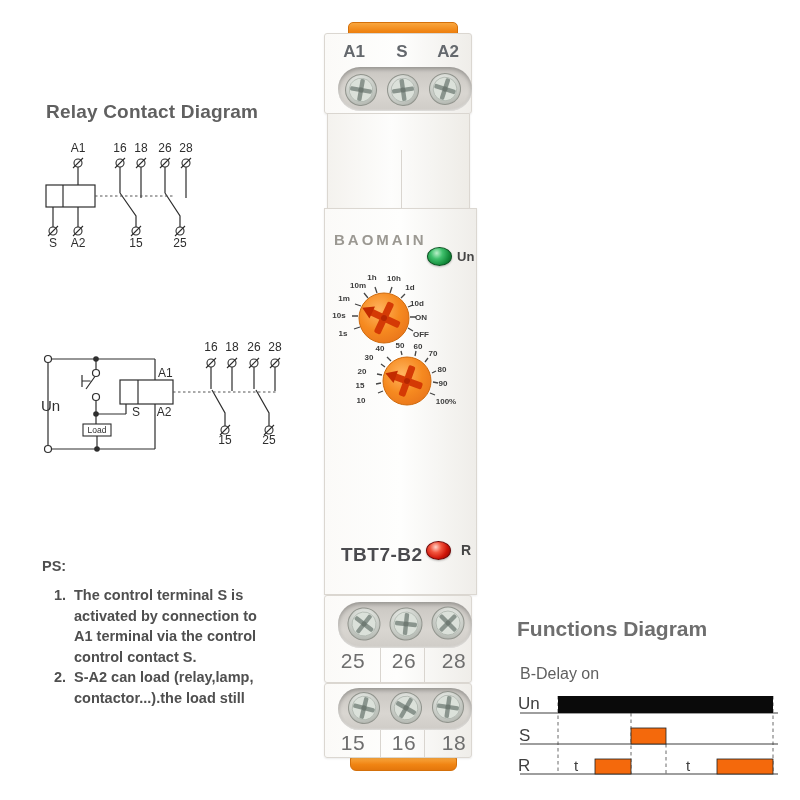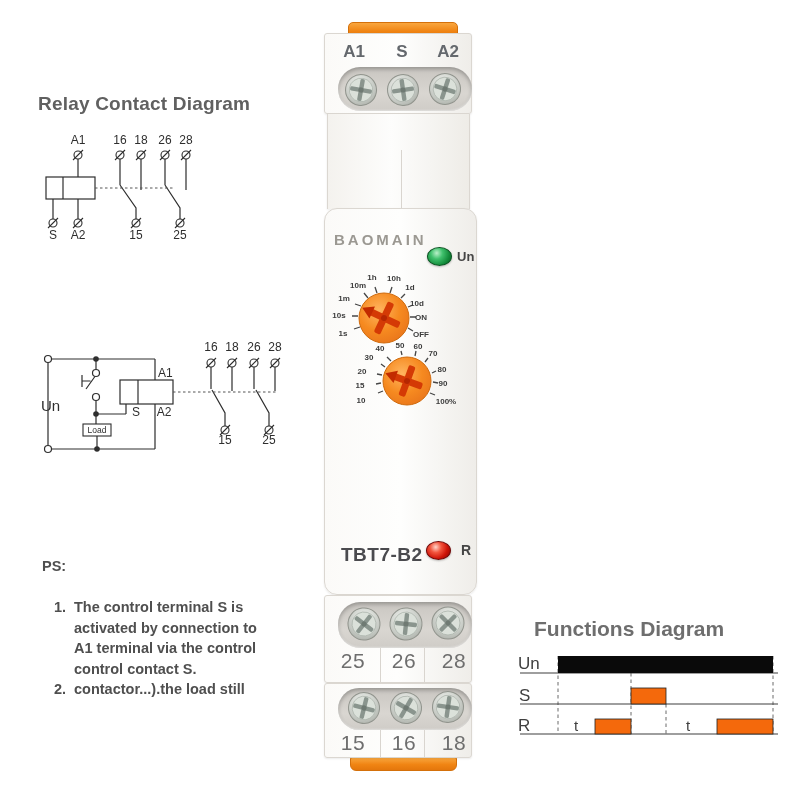--- a/index.html
+++ b/index.html
@@ -1,45 +1,45 @@
 <!DOCTYPE html>
 <html><head>
 <meta charset="utf-8">
 <style>
   html,body{margin:0;padding:0;background:#fff;}
   *{box-sizing:border-box;}
   .canvas{position:relative;width:800px;height:800px;background:#ffffff;overflow:hidden;
           font-family:"Liberation Sans",sans-serif;color:#4d4d4d;}
-  h2.diag-title{margin:0;font-size:19px;line-height:24px;font-weight:700;color:#606060;letter-spacing:.2px;}
+  h2.diag-title{margin:8px;font-size:19px;line-height:24px;font-weight:700;color:#606060;letter-spacing:.2px;}
   
   .sec-contact{position:absolute;left:38px;top:92px;width:240px;}
   .sec-contact svg{display:block;margin-top:12px;}
   .sec-wiring{position:absolute;left:38px;top:322px;width:260px;}
   .sec-wiring svg{display:block;margin-top:5px;}
   .sec-ps{position:absolute;left:42px;top:556px;width:230px;font-size:14.5px;font-weight:700;color:#4f4f4f;}
-  .ps-heading{line-height:20px;margin-bottom:21px;}
+  .ps-heading{line-height:20px;margin-bottom:9px;}
   .ps-item{display:flex;margin-left:12px;}
   .ps-num{width:20px;flex:0 0 20px;line-height:20.5px;}
   .ps-lines div{line-height:20.5px;}
   
   .circ text{font-family:"Liberation Sans",sans-serif;font-size:12px;fill:#2e2e2e;}
   .circ .small{font-size:8.5px;}
   .circ .unlbl{font-size:15px;}
   
   .relay{position:absolute;left:316px;top:10px;width:164px;height:766px;}
   .relay .clip{position:absolute;background:linear-gradient(180deg,#f9a63e 0%,#f08413 55%,#e4770c 100%);
                border:1px solid #d4700a;}
   .clip-top{left:32px;top:12px;width:110px;height:17px;border-radius:5px 5px 2px 2px;}
   .clip-bottom{left:34px;top:747px;width:107px;height:14px;border-radius:2px 2px 6px 6px;}
   .block{position:absolute;background:linear-gradient(90deg,#fbfaf8 0%,#fefefd 50%,#efede9 100%);
          border:1px solid #dbd7d1;border-radius:3px;box-shadow:0 1px 2px rgba(0,0,0,.08);}
   .blk-top{left:8px;top:23px;width:148px;height:81px;}
   .blk-mid{left:11px;top:104px;width:143px;height:95px;border-radius:0;
            background:linear-gradient(90deg,#f4f2ee 0%,#fdfdfc 45%,#eeece7 100%);border-top:none;border-bottom:none;}
-  .blk-panel{left:8px;top:198px;width:153px;height:387px;border-radius:13px;}
+  .blk-panel{left:8px;top:198px;width:153px;height:387px;border-radius:0;}
   .blk-2528{left:8px;top:585px;width:148px;height:88px;}
   .blk-1518{left:8px;top:673px;width:148px;height:75px;}
   .seam{position:absolute;width:1px;background:#d9d5cf;}
   .term-label{position:absolute;font-size:17px;font-weight:700;color:#64686d;text-align:center;width:34px;}
   .digit-label{position:absolute;font-size:21px;color:#6e6e6e;text-align:center;width:40px;letter-spacing:.5px;}
   .screw-strip{position:absolute;background:linear-gradient(180deg,#c9c6c1,#d9d6d1 60%,#cfccc7);
                border-radius:22px;box-shadow:inset 0 2px 4px rgba(0,0,0,.28), inset 0 -1px 2px rgba(255,255,255,.6);}
   .brand{position:absolute;left:9px;top:22px;font-size:15px;font-weight:700;letter-spacing:3px;color:#9b9892;}
   .led{position:absolute;width:25px;height:19px;border-radius:50%;}
   .led-green{left:102px;top:38px;background:radial-gradient(circle at 38% 30%,#b9f0c9 0%,#3fc06c 32%,#128a39 68%,#06571f 100%);
@@ -47,21 +47,21 @@
   .led-red{left:101px;top:332px;background:radial-gradient(circle at 38% 30%,#ffd4c9 0%,#f2553e 30%,#cf1408 62%,#7e0505 100%);
            border:1px solid #700606;box-shadow:0 1px 2px rgba(0,0,0,.25);}
   .led-label{position:absolute;font-size:13px;font-weight:700;color:#454545;}
   .lbl-un{left:132px;top:40px;}
   .lbl-r{left:136px;top:333px;font-size:14px;}
   .model{position:absolute;left:16px;top:335px;font-size:19px;font-weight:700;color:#4a4a4e;letter-spacing:.5px;}
   .dials{position:absolute;left:0;top:57px;}
   .dials text{font-family:"Liberation Sans",sans-serif;font-size:8px;font-weight:700;fill:#3c3c3c;}
   
   .sec-func{position:absolute;left:515px;top:612px;width:280px;}
-  .func-title{font-size:21px;line-height:26px;font-weight:700;color:#6e6e6e;margin:4px 0 0 19px;}
+  .func-title{font-size:21px;line-height:26px;font-weight:700;color:#6e6e6e;margin:4px 0 0 2px;}
   .func-mode{font-size:16px;color:#5f5f5f;margin:23px 0 0 5px;line-height:17px;}
   .sec-func svg{display:block;margin-top:9px;}
   .timing text{font-family:"Liberation Sans",sans-serif;font-size:17px;fill:#3f3f3f;}
   .timing .tlbl{font-size:15px;}
 </style>
 </head>
 <body>
 
 <div class="canvas">
 
@@ -187,20 +187,21 @@
       <div class="ps-lines">
         <div>The control terminal S is</div>
         <div>activated by connection to</div>
         <div>A1 terminal via the control</div>
         <div>control contact S.</div>
       </div>
     </div>
     <div class="ps-item">
       <span class="ps-num">2.</span>
       <div class="ps-lines">
+        <div>S-A2 can load (relay,lamp,</div>
         <div>contactor...).the load still</div>
       </div>
     </div>
   </section>
 
   <div class="relay">
     <div class="clip clip-top"></div>
     <div class="clip clip-bottom"></div>
 
     <div class="block blk-top">
@@ -356,20 +357,21 @@
       <div class="seam" style="left:55px;top:46px;height:28px;"></div>
       <div class="seam" style="left:99px;top:46px;height:28px;"></div>
       <span class="digit-label" style="left:8px;top:47px;">15</span>
       <span class="digit-label" style="left:59px;top:47px;">16</span>
       <span class="digit-label" style="left:109px;top:47px;">18</span>
     </div>
   </div>
 
   <section class="sec-func">
     <h2 class="func-title">Functions Diagram</h2>
+    <div class="func-mode">B-Delay on</div>
     <svg class="timing" width="270" height="92" viewBox="0 0 270 92">
       <path stroke="#6a6a6a" stroke-width="1" stroke-dasharray="3.5,3" fill="none" d="M43,5 V83 M116,22 V83 M151,53 V83 M258,5 V83"></path>
       <path stroke="#3f3f3f" stroke-width="1.1" fill="none" d="M5,22 H263 M5,53 H263 M5,83 H263"></path>
       <rect y="5" height="17" fill="#0a0a0a" x="43" width="215"></rect>
       <rect y="37" height="16" stroke="#222" stroke-width="0.8" x="116" width="35" fill="#f4690c"></rect>
       <rect y="68" height="15" stroke="#222" stroke-width="0.8" x="80" width="36" fill="#f4690c"></rect>
       <rect y="68" height="15" stroke="#222" stroke-width="0.8" x="202" width="56" fill="#f4690c"></rect>
       <text x="3" y="18">Un</text>
       <text x="4" y="50">S</text>
       <text x="3" y="80">R</text>

